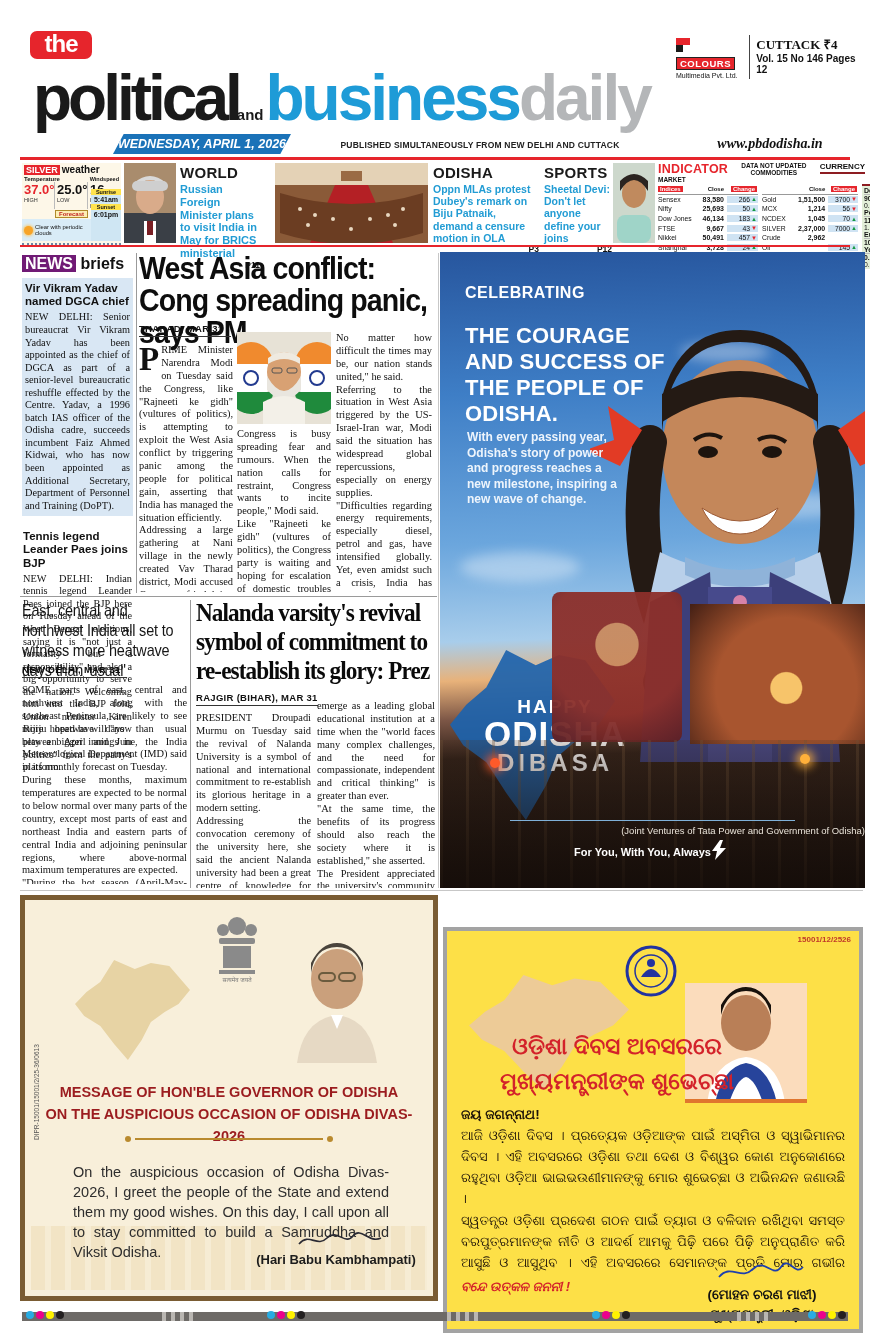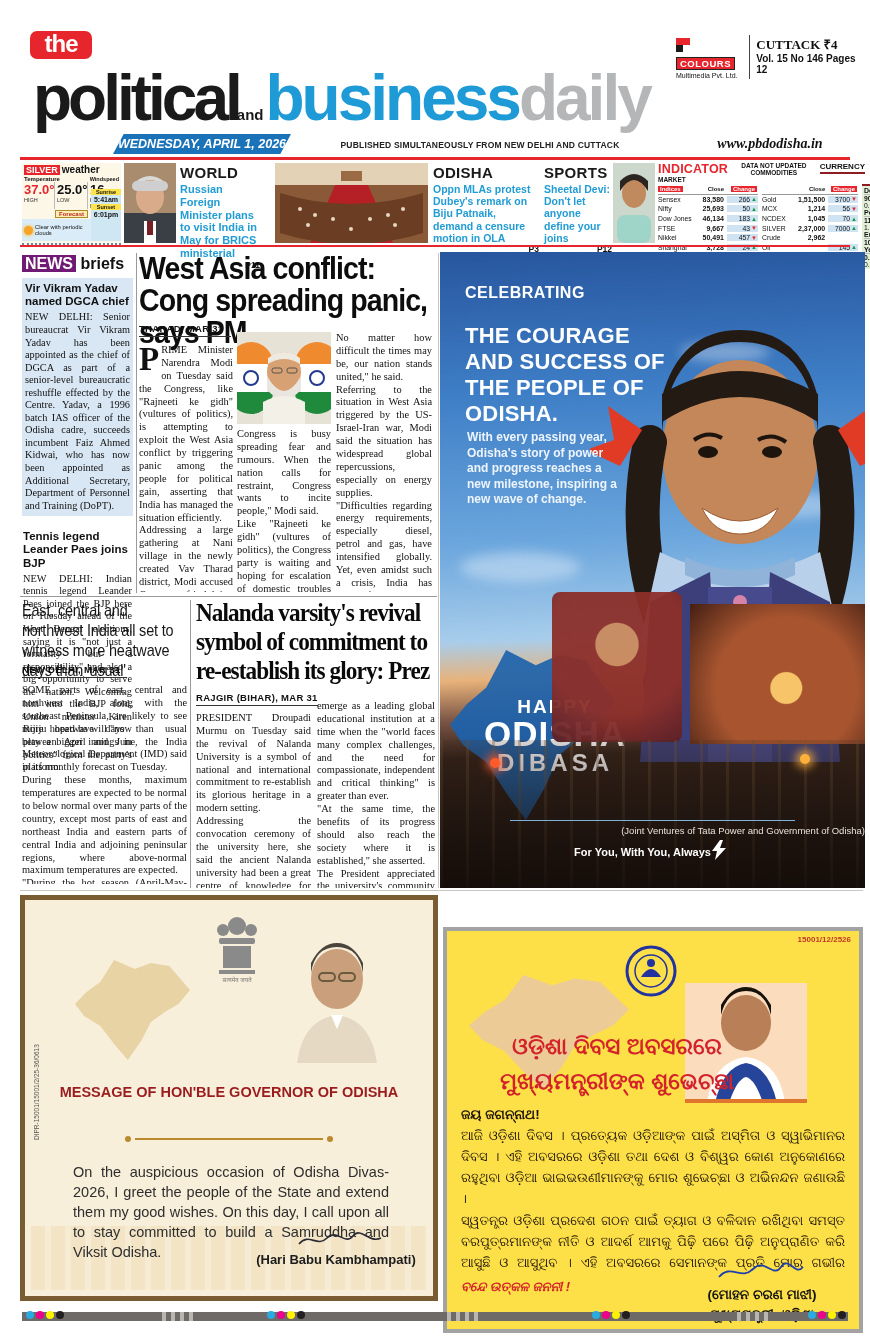--- a/index.html
+++ b/index.html
@@ -540,20 +540,21 @@
       <rect width="108" height="128" fill="#f8efda"></rect>
       <ellipse cx="54" cy="44" rx="26" ry="30" fill="#caa07c"></ellipse>
       <path d="M28 38 Q32 12 54 12 Q76 12 80 38 L80 28 Q70 8 54 8 Q38 8 28 28 Z" fill="#4a443c"></path>
       <rect x="36" y="38" width="16" height="8" rx="4" fill="none" stroke="#6b5b3e" stroke-width="2"></rect>
       <rect x="56" y="38" width="16" height="8" rx="4" fill="none" stroke="#6b5b3e" stroke-width="2"></rect>
       <path d="M14 128 Q20 84 54 80 Q88 84 94 128 Z" fill="#e6d9c4"></path>
       <path d="M48 80 L54 94 L60 80 Z" fill="#fff"></path>
     </svg>
     <div class="abs gov-title" style="left:20px;top:182px;width:368px;">
       <div>MESSAGE OF HON'BLE GOVERNOR OF ODISHA</div>
+      <div>ON THE AUSPICIOUS OCCASION OF ODISHA DIVAS-2026</div>
     </div>
     <div class="abs gov-div" style="left:110px;top:238px;width:188px;"></div>
     <div class="abs gov-body" style="left:48px;top:262px;width:316px;">On the auspicious occasion of Odisha Divas-2026, I greet the people of the State and extend them my good wishes. On this day, I call upon all to stay committed to build a Samruddha and Viksit Odisha.</div>
     <svg class="abs" style="left:270px;top:330px;" width="90" height="22" viewBox="0 0 90 22">
       <path d="M4 14 C 14 2, 22 18, 32 8 S 50 16, 58 6 S 74 14, 86 8" stroke="#2a2a33" stroke-width="1.6" fill="none"></path>
     </svg>
     <div class="abs gov-sig" style="left:216px;top:352px;width:190px;text-align:center;">(Hari Babu Kambhampati)</div>
     <div class="abs gov-code">DIPR-15001/15001/2/25-36/0613</div>
   </div>
 

